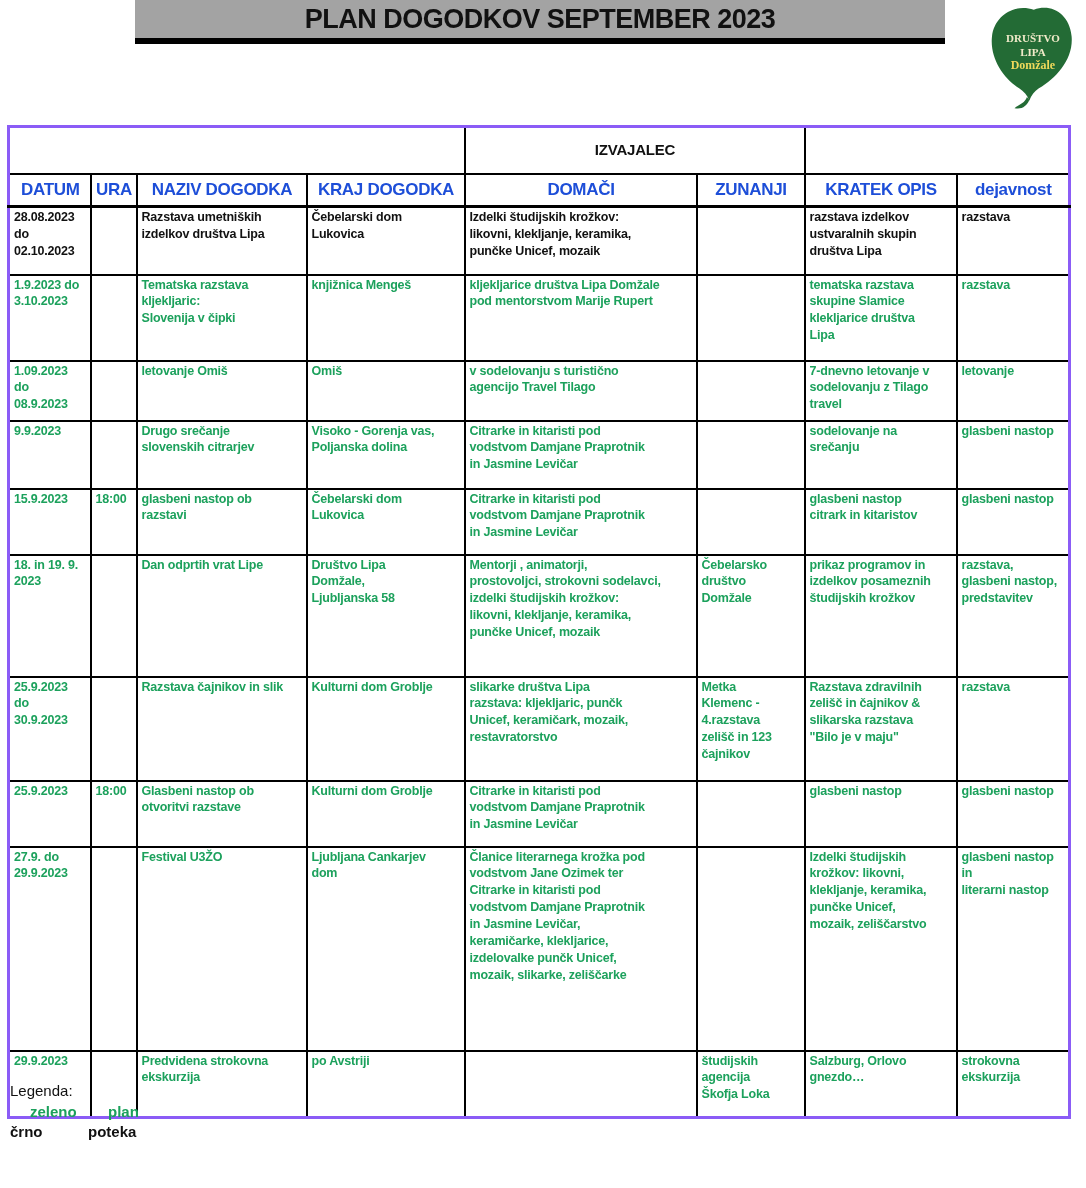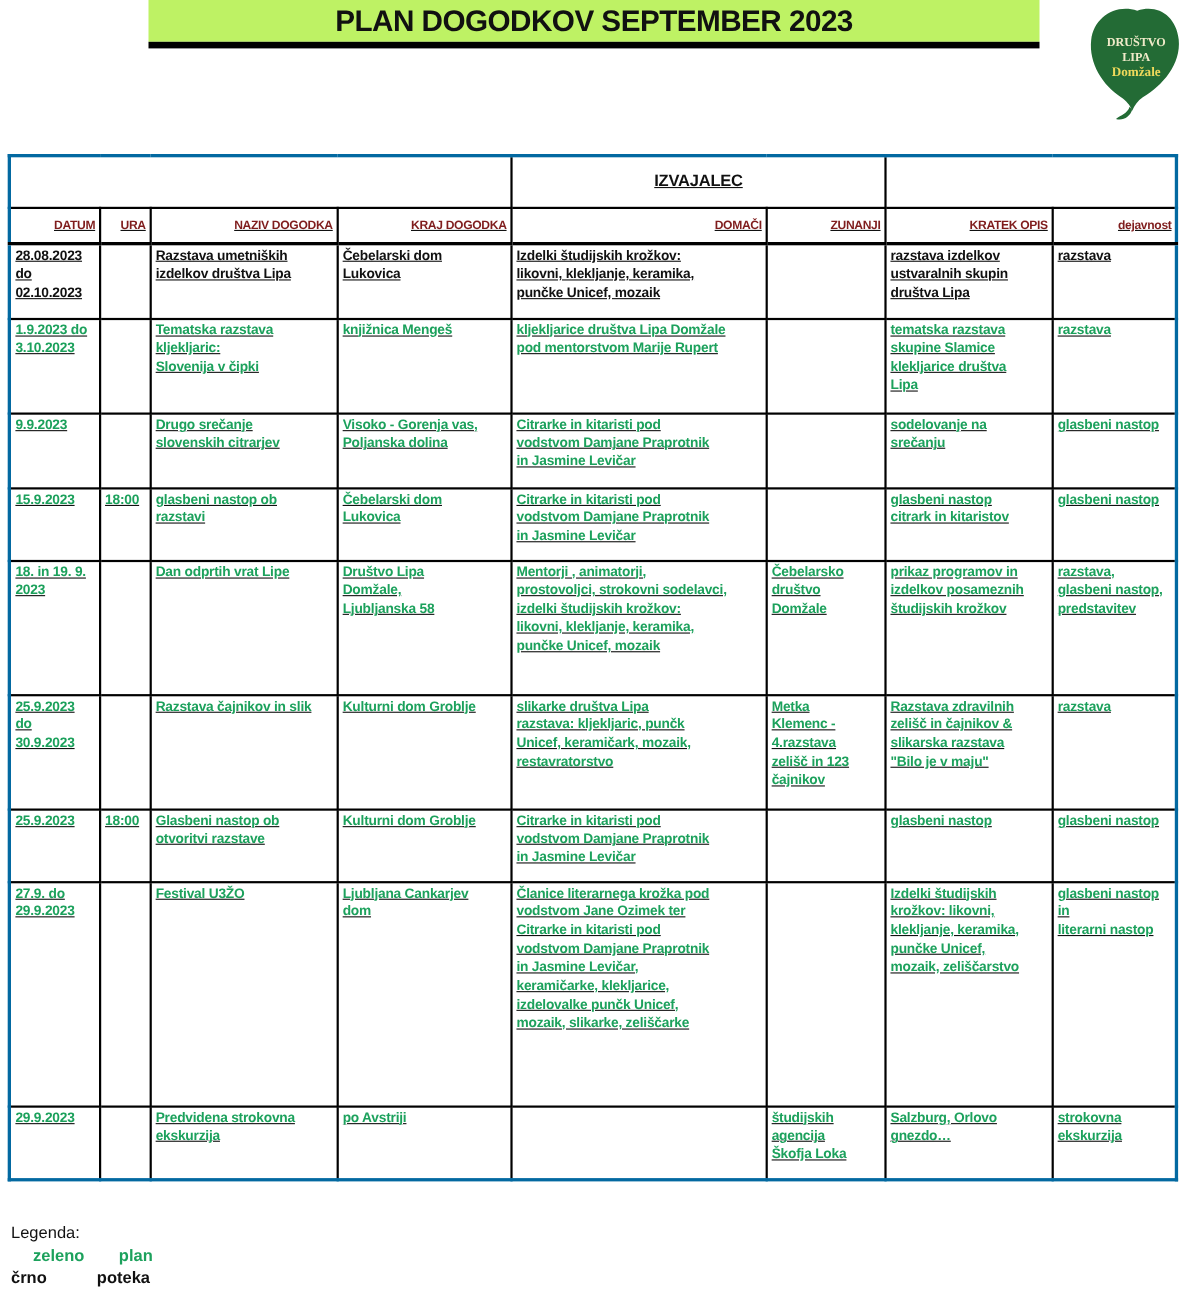--- a/index.html
+++ b/index.html
@@ -1,41 +1,41 @@
 <!DOCTYPE html>
 <html><head>
 <meta charset="utf-8">
 <style>
   html,body{margin:0;padding:0;background:#fff;}
   .page{position:relative;width:1086px;height:1188px;background:#fff;
         font-family:"Liberation Sans","DejaVu Sans",sans-serif;color:#111;}
 
   
   .title-bar{position:absolute;left:135px;top:0;width:810px;height:38px;
-             background:#bef264;display:flex;align-items:center;justify-content:center;}
+             background:#a3a3a3;display:flex;align-items:center;justify-content:center;}
   .title-bar span{font-size:27px;font-weight:bold;color:#111;letter-spacing:-0.5px;}
   .title-underline{position:absolute;left:135px;top:38px;width:810px;height:6px;background:#000;}
   .logo{position:absolute;right:8px;top:2px;width:92px;height:112px;}
   .logo svg{width:100%;height:100%;}
 
   
-  table.events{position:absolute;left:7px;top:140px;width:1061px;
-               border-collapse:collapse;border:3px solid #0369a1;table-layout:fixed;text-decoration:underline;}
+  table.events{position:absolute;left:7px;top:125px;width:1061px;
+               border-collapse:collapse;border:3px solid #8b5cf6;table-layout:fixed;}
   table.events th,table.events td{border:2px solid #000;padding:1px 3px 1px 4px;
                vertical-align:top;font-weight:bold;font-size:12.5px;line-height:1.35;
                white-space:pre-line;overflow:hidden;letter-spacing:-0.2px;}
   tr.group-row th{height:43px;vertical-align:middle;text-align:center;font-size:15px;color:#111;}
-  tr.head-row th{height:28px;vertical-align:middle;text-align:right;font-size:11px;color:#7f1d1d;
+  tr.head-row th{height:28px;vertical-align:middle;text-align:center;font-size:17px;color:#1d4ed8;
                  letter-spacing:-0.3px;border-bottom:3px solid #000;}
   td.green{color:#1CA15C;}
   td.black{color:#111;}
   td.va-mid{vertical-align:middle;}
 
   
-  .legend{position:absolute;left:10px;top:1112px;font-size:15px;color:#111;}
+  .legend{position:absolute;left:10px;top:1082px;font-size:15px;color:#111;}
   .legend .lg-title{font-weight:normal;margin-bottom:4px;}
   .legend .lg-grid{display:grid;grid-template-columns:78px auto;row-gap:3px;font-weight:bold;}
   .lg-green{color:#1CA15C;margin-left:20px;}
   .lg-black{color:#111;}
 </style>
 </head>
 <body>
 
 <div class="page">
 
@@ -111,20 +111,35 @@
         <td class="green">knjižnica Mengeš</td>
         <td class="green">kljekljarice društva Lipa Domžale
 pod mentorstvom Marije Rupert</td>
         <td class="green"></td>
         <td class="green">tematska razstava
 skupine Slamice
 klekljarice društva
 Lipa</td>
         <td class="green">razstava</td>
       </tr>
+      <tr style="height:60px">
+        <td class="green">1.09.2023
+do
+08.9.2023</td>
+        <td class="green"></td>
+        <td class="green">letovanje Omiš</td>
+        <td class="green">Omiš</td>
+        <td class="green">v sodelovanju s turistično
+agencijo Travel Tilago</td>
+        <td class="green"></td>
+        <td class="green">7-dnevno letovanje v
+sodelovanju z Tilago
+travel</td>
+        <td class="green">letovanje</td>
+      </tr>
       <tr style="height:68px">
         <td class="green">9.9.2023</td>
         <td class="green"></td>
         <td class="green">Drugo srečanje
 slovenskih citrarjev</td>
         <td class="green">Visoko - Gorenja vas,
 Poljanska dolina</td>
         <td class="green">Citrarke in kitaristi pod
 vodstvom Damjane Praprotnik
 in Jasmine Levičar</td>

